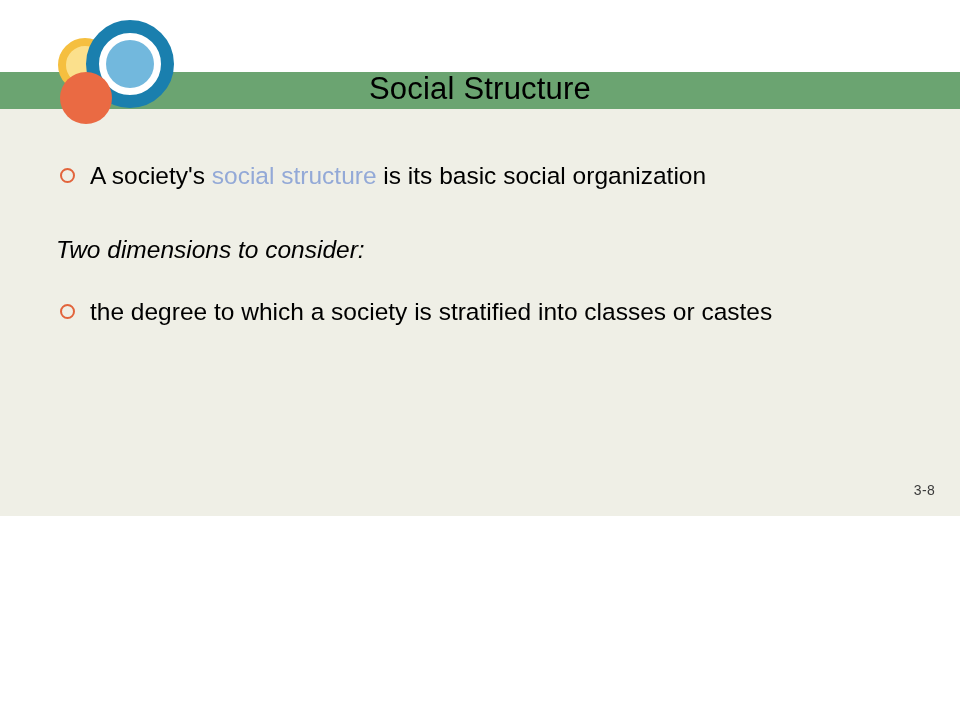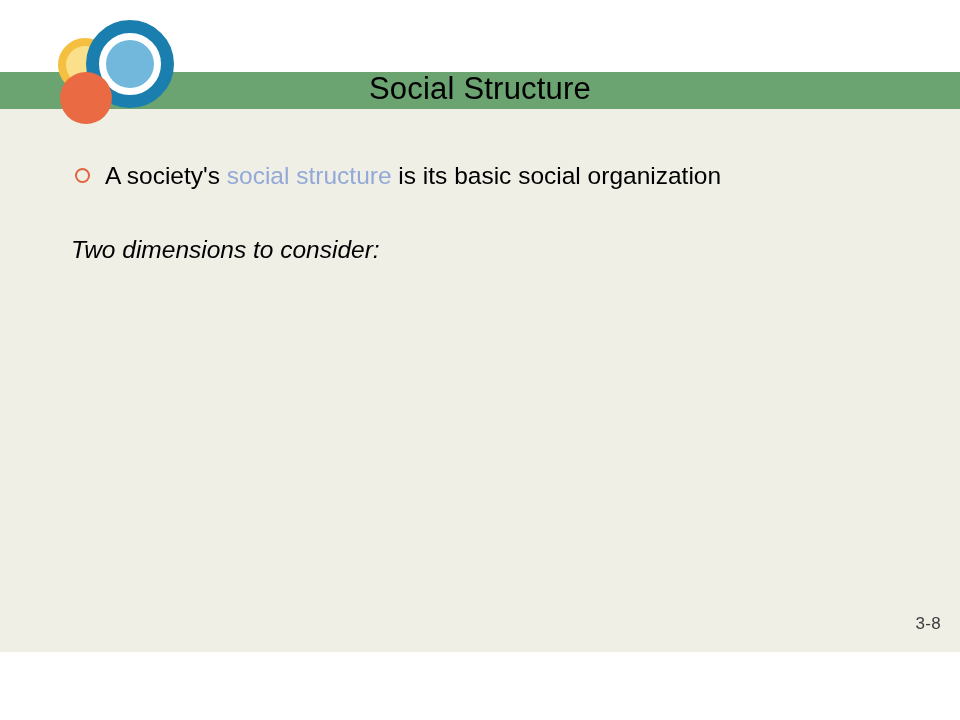--- a/index.html
+++ b/index.html
@@ -9,21 +9,21 @@
   body {
     width: 960px;
     height: 720px;
     background: #ffffff;
     font-family: "Liberation Sans", sans-serif;
     overflow: hidden;
   }
   .slide {
     position: relative;
     width: 960px;
-    height: 652px;
+    height: 516px;
     background: #efefe6;
     overflow: hidden;
   }
   
   .top-white {
     position: absolute;
     left: 0;
     top: 0;
     width: 960px;
     height: 72px;
@@ -90,21 +90,21 @@
   .dot-orange {
     left: 20px;
     top: 56px;
     width: 52px;
     height: 52px;
     background: #ea6a43;
   }
   
   .body-area {
     position: absolute;
-    left: 67px;
+    left: 52px;
     top: 158px;
     width: 860px;
   }
   .para {
     position: relative;
     color: #000000;
     font-size: 24.5px;
     line-height: 36px;
   }
   .para.bulleted {
@@ -122,23 +122,23 @@
     height: 15px;
     border: 2.6px solid #e2643c;
     border-radius: 50%;
     box-sizing: border-box;
   }
   .gap-lg { height: 38px; }
   .gap-sm { height: 13px; }
   .hl-blue { color: #93a9d7; }
   .pagenum {
     position: absolute;
-    right: 19px;
+    right: 25px;
     bottom: 18px;
-    font-size: 17px;
+    font-size: 14px;
     color: #3b3b3b;
     letter-spacing: 0.3px;
   }
 </style>
 </head>
 <body>
 
 <div class="slide">
 
   <div class="top-white"></div>
@@ -161,18 +161,21 @@
 
     <div class="gap-lg"></div>
 
     <div class="para plain">Two dimensions to consider:</div>
 
     <div class="gap-sm"></div>
 
 
     <div class="gap-sm"></div>
 
+    <div class="para bulleted">
+      <span class="bullet-ring"></span><span>the degree to which a society is stratified into classes or castes</span>
+    </div>
 
   </div>
 
   <div class="pagenum">3-8</div>
 
 </div>
 
 </body></html>

